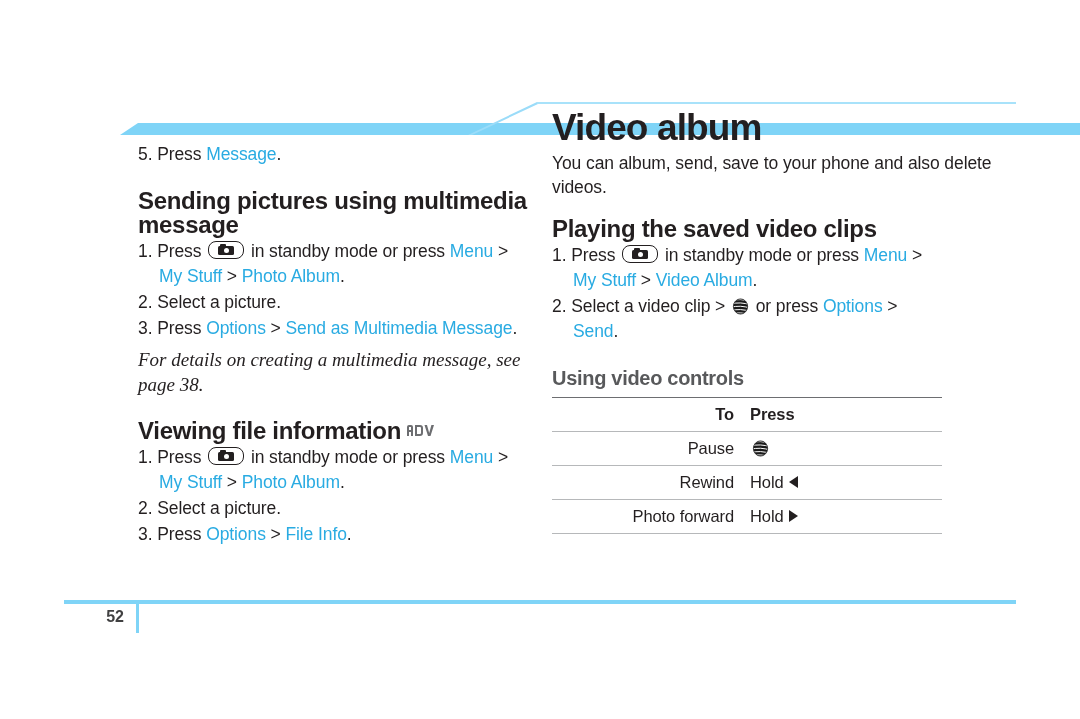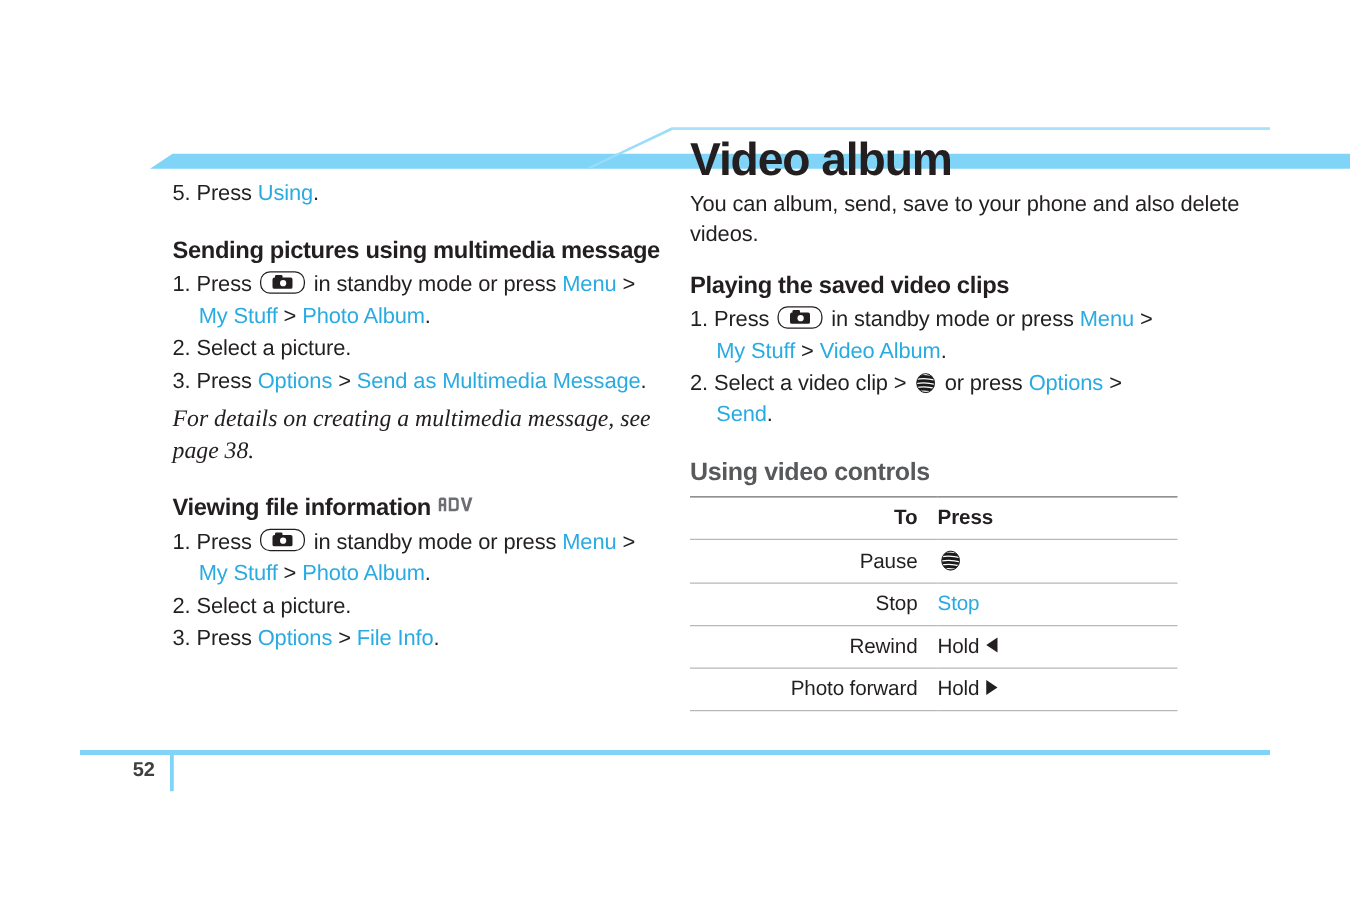--- a/index.html
+++ b/index.html
@@ -68,21 +68,21 @@
 
   h1.title {
     font-size: 37px;
     font-weight: bold;
     margin: 0 0 3px 0;
     letter-spacing: -0.9px;
     line-height: 40px;
     color: #231f20;
   }
   h2.sub {
-    font-size: 19px;
+    font-size: 24px;
     font-weight: bold;
     margin: 22px 0 2px 0;
     line-height: 24px;
     letter-spacing: -0.3px;
     color: #231f20;
   }
   h2.sub.tight { margin-top: 18px; }
 
   h2.sub-gray {
     font-size: 20px;
@@ -234,21 +234,21 @@
   <svg class="header-banner" viewBox="0 0 1080 45" width="1080" height="45">
     <polygon points="120,40 1080,40 1080,28 138,28" fill="#7fd4f7"></polygon>
     <polygon points="468,40 537,7 1016,7 1016,9 538,9 472,40" fill="#9bdcf9"></polygon>
     <rect x="537" y="7" width="479" height="2" fill="#a8e2fa"></rect>
   </svg>
 
   <div class="col-left">
 
     <p class="step">
       <span>5.</span>
-      <span>Press </span><span class="blue">Using</span><span>.</span>
+      <span>Press </span><span class="blue">Message</span><span>.</span>
     </p>
 
     <h2 class="sub">Sending pictures using multimedia message</h2>
 
     <p class="step">
       <span>1.</span>
       <span>Press </span><span class="key-cam"><span class="cam-bump"></span><span class="cam-body"></span><span class="cam-lens"></span></span><span> in standby mode or press </span><span class="blue">Menu</span><span class="gt"> &gt; </span>
       <span class="cont">
         <span class="blue">My Stuff</span><span class="gt"> &gt; </span><span class="blue">Photo Album</span><span>.</span>
       </span>
@@ -360,24 +360,20 @@
                     <path d="M-2 15 Q20 9 42 17"></path>
                   <path d="M-2 22 Q20 16 42 24"></path>
                     <path d="M-2 29 Q20 23 42 31"></path>
                   <path d="M-2 36 Q20 30 42 38"></path>
                 </g>
                 <ellipse cx="20" cy="20" rx="15" ry="16" fill="none" stroke="#1a1a1a" stroke-width="1.6"></ellipse>
               </svg>
             </span></td>
         </tr>
         <tr>
-          <td class="c-to">Stop</td>
-          <td class="c-press blue">Stop</td>
-        </tr>
-        <tr>
           <td class="c-to">Rewind</td>
           <td class="c-press"><span>Hold </span><span class="arrow-l"></span></td>
         </tr>
         <tr>
           <td class="c-to">Photo forward</td>
           <td class="c-press"><span>Hold </span><span class="arrow-r"></span></td>
         </tr>
       </tbody>
     </table>
 

